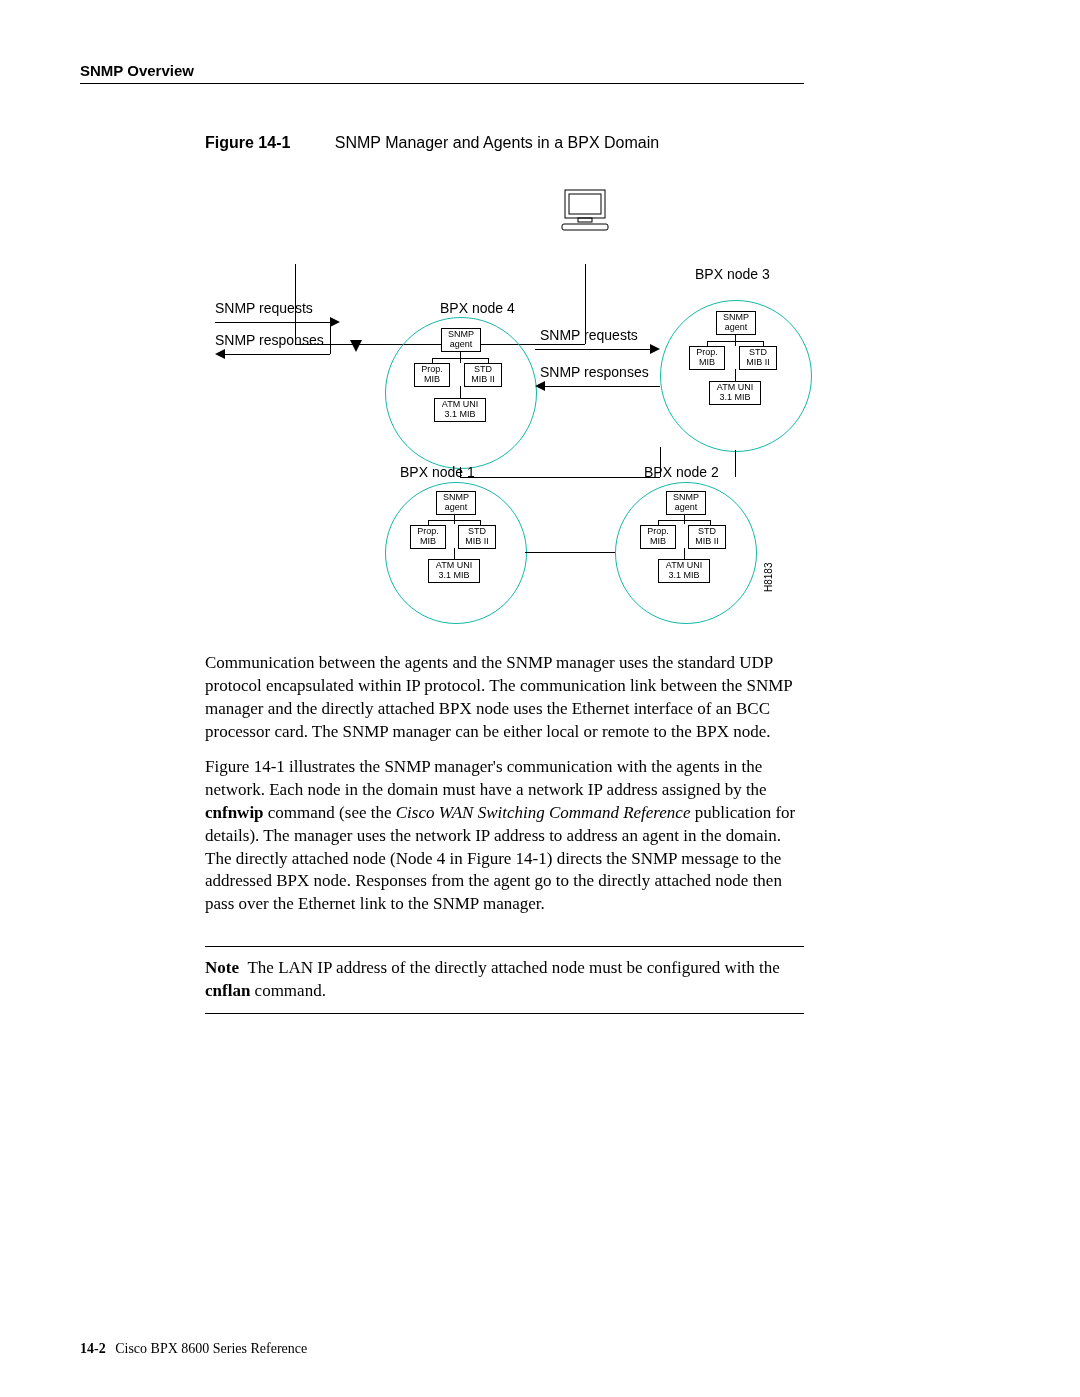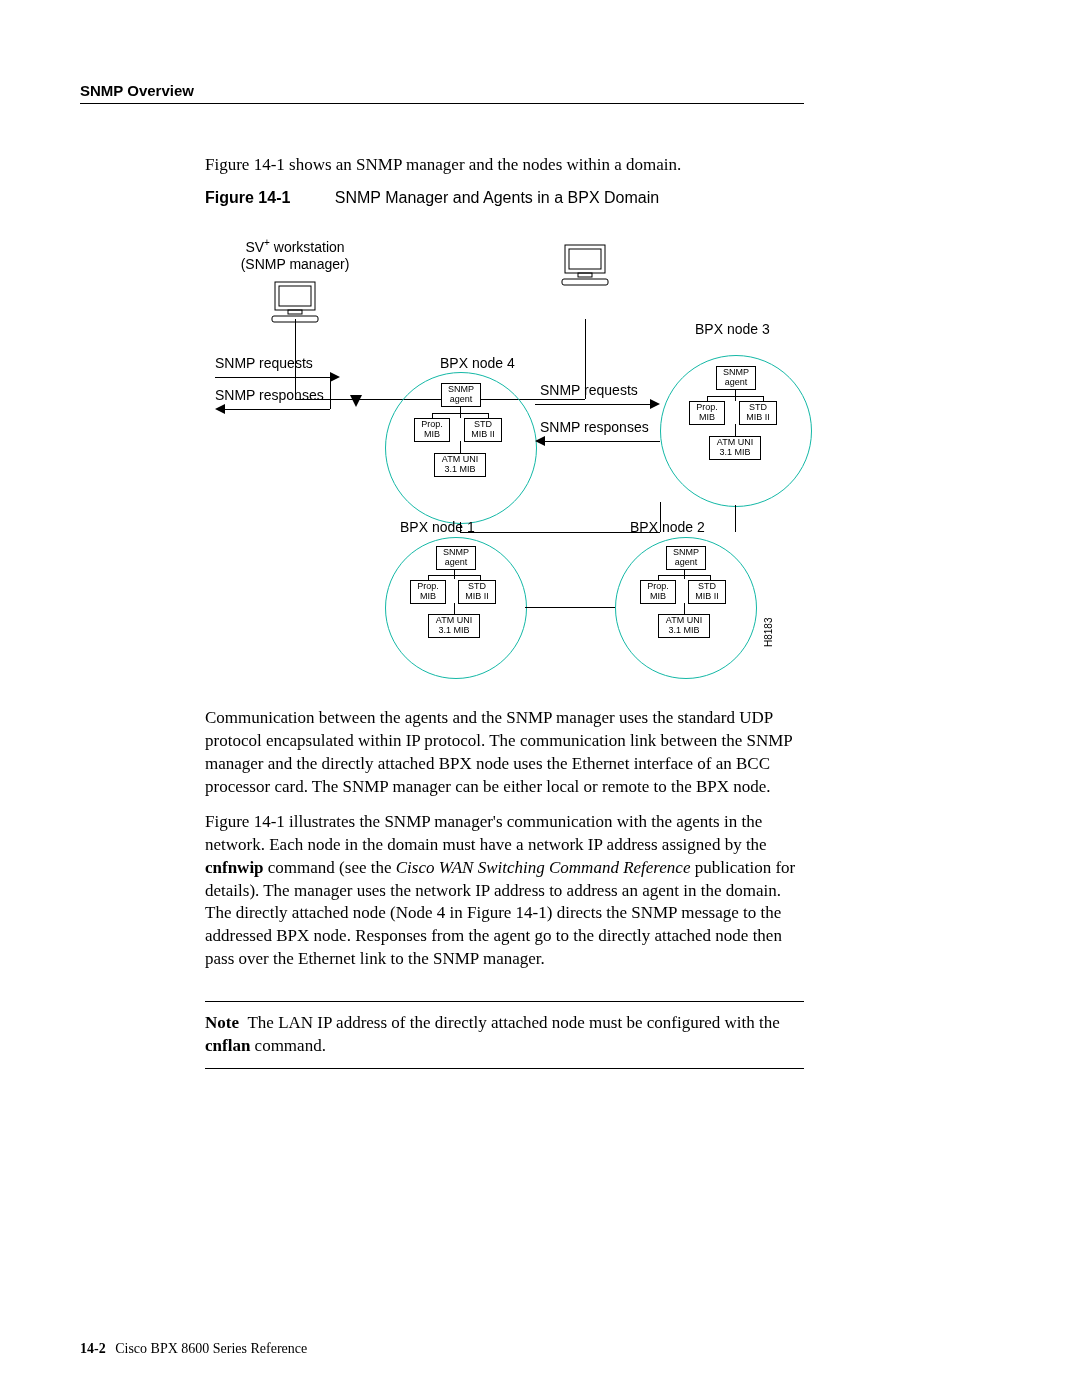--- a/index.html
+++ b/index.html
@@ -8,21 +8,21 @@
     background: #fff;
     font-family: "Times New Roman", Times, serif;
     font-size: 17px;
     color: #000;
   }
   .page {
     width: 884px;
     height: 1397px;
     position: relative;
     box-sizing: border-box;
-    padding: 82px 80px 40px 80px;
+    padding: 62px 80px 40px 80px;
   }
   .header {
     font-family: Helvetica, Arial, sans-serif;
     font-weight: bold;
     font-size: 15px;
     padding-bottom: 4px;
     border-bottom: 1px solid #000;
     margin-bottom: 50px;
   }
   .content {
@@ -146,41 +146,28 @@
 <body>
 
 <div class="page">
 
   <div class="header">
     <span>SNMP Overview</span>
   </div>
 
   <div class="content">
 
-    <div class="intro para">Figure 14-1 shows an SNMP manager and the nodes within a domain.</div>
 
     <div class="figcaption">
       <span class="fnum">Figure 14-1</span>
       <span>SNMP Manager and Agents in a BPX Domain</span>
     </div>
 
     <div class="diagram">
 
-      <div class="wk" style="left:0px; top:0px; width:160px;">
-        <div class="label">
-          <span>SV</span><span class="sup">+</span><span> workstation</span><br>
-          <span>(SNMP manager)</span>
-        </div>
-        <svg class="monitor" width="50" height="45">
-          <rect x="5" y="2" width="40" height="28" fill="none" stroke="#000"></rect>
-          <rect x="9" y="6" width="32" height="20" fill="none" stroke="#000"></rect>
-          <rect x="18" y="30" width="14" height="4" fill="none" stroke="#000"></rect>
-          <rect x="2" y="36" width="46" height="6" rx="2" fill="none" stroke="#000"></rect>
-        </svg>
-      </div>
 
       <div class="wk" style="left:280px; top:0px; width:180px;">
         <svg class="monitor" width="50" height="45">
           <rect x="5" y="2" width="40" height="28" fill="none" stroke="#000"></rect>
           <rect x="9" y="6" width="32" height="20" fill="none" stroke="#000"></rect>
           <rect x="18" y="30" width="14" height="4" fill="none" stroke="#000"></rect>
           <rect x="2" y="36" width="46" height="6" rx="2" fill="none" stroke="#000"></rect>
         </svg>
       </div>
 
@@ -249,21 +236,21 @@
         <div class="smallbox" style="left:24px; top:42px; width:30px;"><span>Prop.</span><br><span>MIB</span></div>
         <div class="smallbox" style="left:72px; top:42px; width:32px;"><span>STD</span><br><span>MIB II</span></div>
         <div class="smallbox" style="left:42px; top:76px; width:46px;"><span>ATM UNI</span><br><span>3.1 MIB</span></div>
         <div class="vline" style="left:68px; top:31px; height:10px;"></div>
         <div class="hline" style="left:42px; top:37px; width:52px;"></div>
         <div class="vline" style="left:42px; top:37px; height:5px;"></div>
         <div class="vline" style="left:94px; top:37px; height:5px;"></div>
         <div class="vline" style="left:68px; top:65px; height:11px;"></div>
       </div>
 
-      <div class="node-label" style="left:415px; top:282px;">BPX node 2</div>
+      <div class="node-label" style="left:429px; top:282px;">BPX node 2</div>
       <div class="node" style="left:400px; top:300px; width:140px; height:140px;">
         <div class="smallbox" style="left:50px; top:8px; width:34px;"><span>SNMP</span><br><span>agent</span></div>
         <div class="smallbox" style="left:24px; top:42px; width:30px;"><span>Prop.</span><br><span>MIB</span></div>
         <div class="smallbox" style="left:72px; top:42px; width:32px;"><span>STD</span><br><span>MIB II</span></div>
         <div class="smallbox" style="left:42px; top:76px; width:46px;"><span>ATM UNI</span><br><span>3.1 MIB</span></div>
         <div class="vline" style="left:68px; top:31px; height:10px;"></div>
         <div class="hline" style="left:42px; top:37px; width:52px;"></div>
         <div class="vline" style="left:42px; top:37px; height:5px;"></div>
         <div class="vline" style="left:94px; top:37px; height:5px;"></div>
         <div class="vline" style="left:68px; top:65px; height:11px;"></div>

